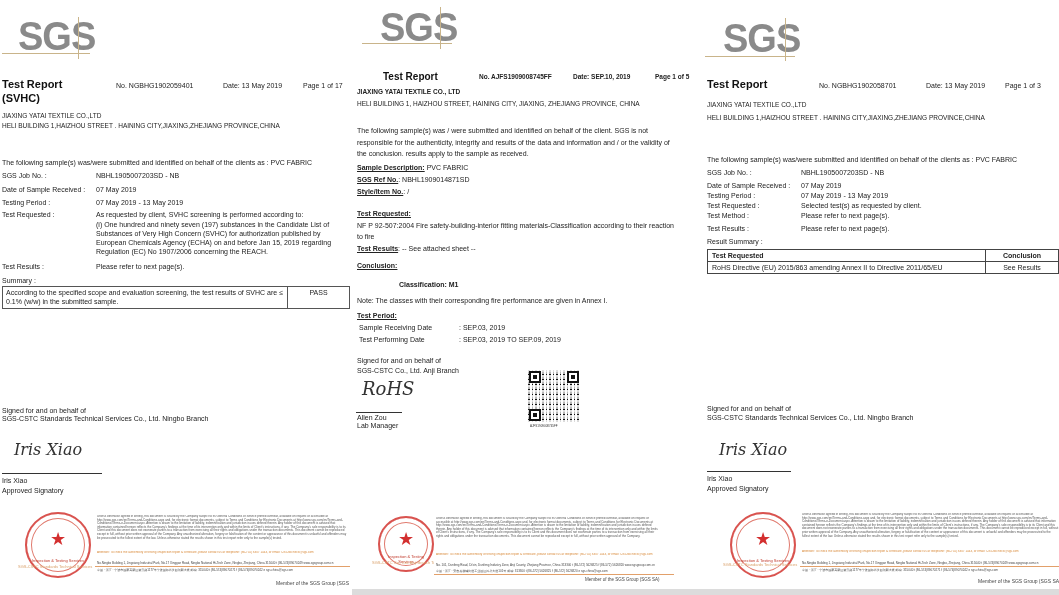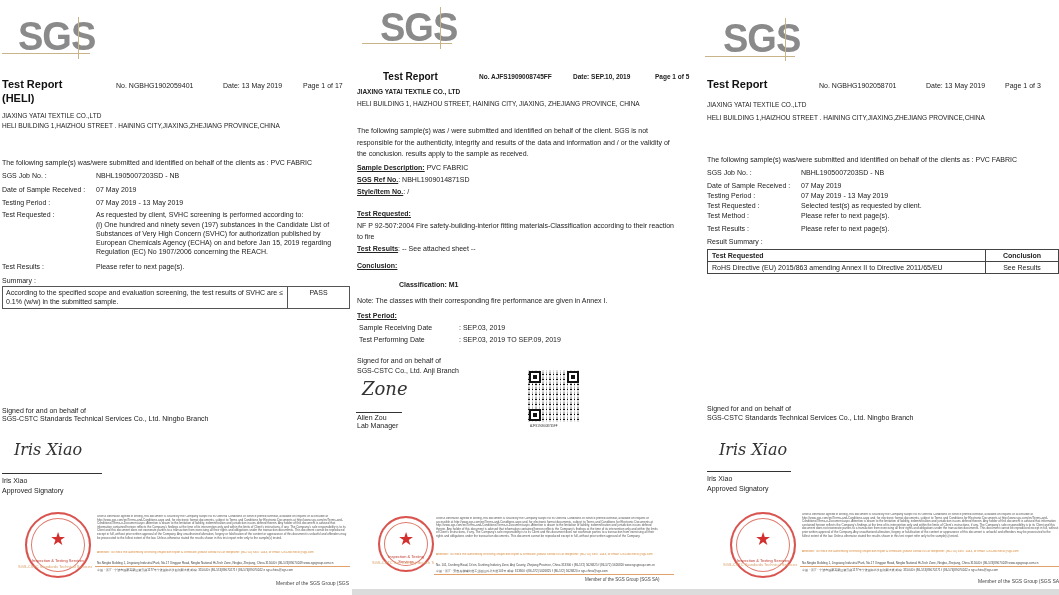--- a/index.html
+++ b/index.html
@@ -60,21 +60,21 @@
 </style>
 </head>
 <body>
 
 <div class="page" id="page1">
   <div class="logo" style="left:18px; top:15px;">SGS</div>
   <div class="logo-hline" style="left:2px; top:53px; width:88px;"></div>
   <div class="logo-vline" style="left:78px; top:17px; height:42px;"></div>
 
   <div class="t title" style="left:2px; top:78px;">Test Report</div>
-  <div class="t title" style="left:2px; top:92px;">(HELI)</div>
+  <div class="t title" style="left:2px; top:92px;">(SVHC)</div>
   <div class="t" style="left:116px; top:81px;">No. NGBHG1902059401</div>
   <div class="t" style="left:223px; top:81px;">Date: 13 May 2019</div>
   <div class="t" style="left:303px; top:81px;">Page 1 of 17</div>
 
   <div class="t" style="left:2px; top:111px; font-size:6.5px;">JIAXING YATAI TEXTILE CO.,LTD</div>
   <div class="t" style="left:2px; top:121px; font-size:6.5px;">HELI BUILDING 1,HAIZHOU STREET .   HAINING CITY,JIAXING,ZHEJIANG PROVINCE,CHINA</div>
 
   <div class="t" style="left:2px; top:158px;">The following sample(s) was/were submitted and identified on behalf of the clients as : PVC FABRIC</div>
 
   <div class="t" style="left:2px; top:171px;">SGS Job No. :</div>
@@ -151,21 +151,21 @@
   <div class="t" style="left:5px; top:296px;">Note: The classes with their corresponding fire performance are given in Annex I.</div>
 
   <div class="t ul" style="left:5px; top:311px;">Test Period:</div>
   <div class="t" style="left:7px; top:323px;">Sample Receiving Date</div>
   <div class="t" style="left:107px; top:323px;">:   SEP.03, 2019</div>
   <div class="t" style="left:7px; top:335px;">Test Performing Date</div>
   <div class="t" style="left:107px; top:335px;">:   SEP.03, 2019 TO SEP.09, 2019</div>
 
   <div class="t" style="left:5px; top:356px;">Signed for and on behalf of</div>
   <div class="t" style="left:5px; top:366px;">SGS-CSTC Co., Ltd. Anji Branch</div>
-  <div class="signature" style="left:10px; top:378px; font-size:18px;">Zone</div>
+  <div class="signature" style="left:10px; top:378px; font-size:18px;">RoHS</div>
   <div class="sig-line" style="left:4px; top:412px; width:46px;"></div>
   <div class="t" style="left:5px; top:413px;">Allen Zou</div>
   <div class="t" style="left:5px; top:421px;">Lab Manager</div>
 
   <div class="qr" style="left:176px; top:370px;">
     <div class="finder" style="left:1px; top:1px;"></div>
     <div class="finder" style="right:1px; top:1px;"></div>
     <div class="finder" style="left:1px; bottom:1px;"></div>
   </div>
   <div class="qr-cap" style="left:178px; top:424px;">AJFS1909008745FF</div>

